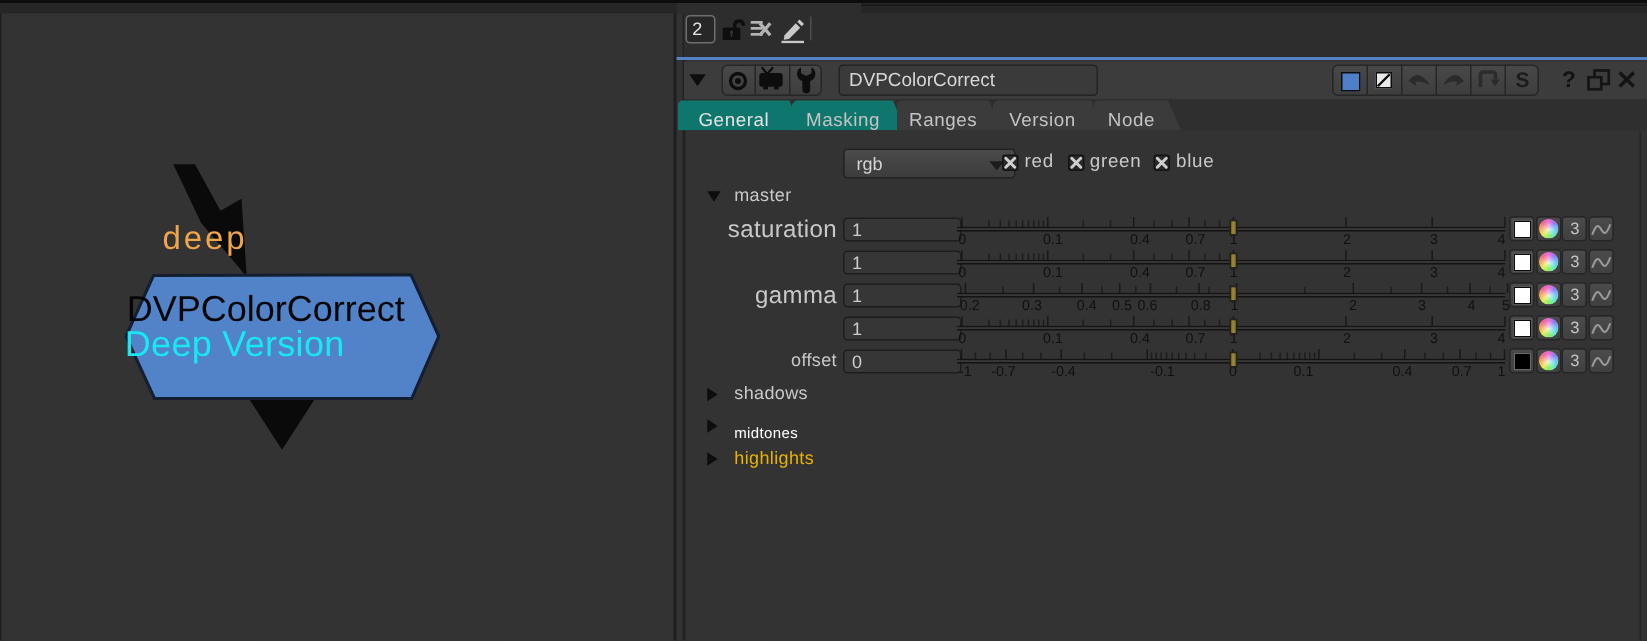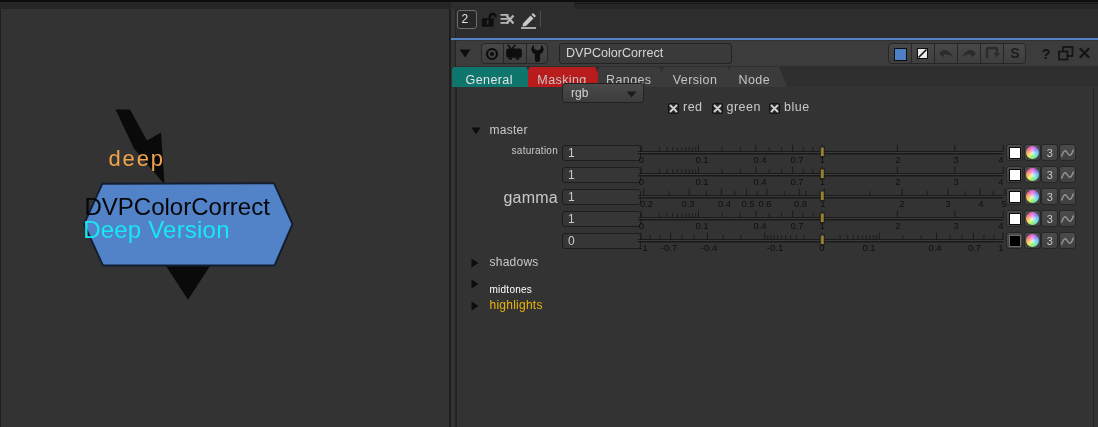--- a/index.html
+++ b/index.html
@@ -92,25 +92,25 @@
 <svg style="position:absolute;left:1058px;top:46px" width="16" height="15" viewBox="0 0 16 15">
       <rect x="5" y="1" width="9.5" height="9" fill="none" stroke="#151515" stroke-width="1.8"></rect>
       <rect x="1" y="5.5" width="8.5" height="8" fill="#3c3c3c" stroke="#151515" stroke-width="1.8"></rect>
     </svg>
 <svg style="position:absolute;left:1078px;top:47px" width="13" height="12" viewBox="0 0 13 12">
       <path d="M1.8 1.3 L11.2 10.7 M11.2 1.3 L1.8 10.7" stroke="#141414" stroke-width="2.3"></path>
     </svg>
 
 <div style="position:absolute;left:456px;top:66px;width:642px;height:21px;background:#2f2f2f"></div>
 <div style="position:absolute;left:451.5px;top:66.5px;width:84.5px;height:20.5px;background:#0f766e;clip-path:polygon(0 100%, 0 3px, 3px 0, 74.5px 0, 83.5px 100%);box-sizing:border-box;text-align:center;font-size:12.5px;letter-spacing:0.4px;color:#e4e4e4;line-height:26px;padding-right:9px">General</div>
-    <div style="position:absolute;left:528px;top:66.5px;width:77px;height:20.5px;background:#b91c1c;clip-path:polygon(0 100%, 0 3px, 3px 0, 67px 0, 76px 100%);box-sizing:border-box;text-align:center;font-size:12.5px;letter-spacing:0.4px;color:#c4c4c4;line-height:26px;padding-right:9px">Masking</div>
+    <div style="position:absolute;left:528px;top:66.5px;width:77px;height:20.5px;background:#0f766e;clip-path:polygon(0 100%, 0 3px, 3px 0, 67px 0, 76px 100%);box-sizing:border-box;text-align:center;font-size:12.5px;letter-spacing:0.4px;color:#c4c4c4;line-height:26px;padding-right:9px">Masking</div>
     <div style="position:absolute;left:597.5px;top:66.5px;width:71.5px;height:20.5px;background:#3b3b3b;clip-path:polygon(0 100%, 0 3px, 3px 0, 61.5px 0, 70.5px 100%);box-sizing:border-box;text-align:center;font-size:12.5px;letter-spacing:0.4px;color:#c4c4c4;line-height:26px;padding-right:9px">Ranges</div>
     <div style="position:absolute;left:662px;top:66.5px;width:75px;height:20.5px;background:#3b3b3b;clip-path:polygon(0 100%, 0 3px, 3px 0, 65px 0, 74px 100%);box-sizing:border-box;text-align:center;font-size:12.5px;letter-spacing:0.4px;color:#c4c4c4;line-height:26px;padding-right:9px">Version</div>
     <div style="position:absolute;left:729px;top:66.5px;width:59.5px;height:20.5px;background:#3b3b3b;clip-path:polygon(0 100%, 0 3px, 3px 0, 49.5px 0, 58.5px 100%);box-sizing:border-box;text-align:center;font-size:12.5px;letter-spacing:0.4px;color:#c4c4c4;line-height:26px;padding-right:9px">Node</div>
-    <div style="position:absolute;left:562px;top:83px;width:82px;height:20px;box-sizing:border-box;background:linear-gradient(#4a4a4a,#3c3c3c);border:1px solid #222;border-radius:3px;font-size:12px;color:#d4d4d4;line-height:18px;padding-left:8px">rgb<svg style="position:absolute;right:6px;top:7px" width="11" height="7" viewBox="0 0 11 7">
+    <div style="position:absolute;left:562px;top:99px;width:115px;height:20px;box-sizing:border-box;background:linear-gradient(#4a4a4a,#3c3c3c);border:1px solid #222;border-radius:3px;font-size:12px;color:#d4d4d4;line-height:18px;padding-left:8px">rgb<svg style="position:absolute;right:6px;top:7px" width="11" height="7" viewBox="0 0 11 7">
         <path d="M0.5 0.5 L10.5 0.5 L5.5 6.5 Z" fill="#1c1c1c"></path>
       </svg></div>
     <div style="position:absolute;left:668px;top:103.0px;width:11px;height:11px;background:#282828;border:1px solid #141414;border-radius:2px;box-sizing:border-box;display:flex;align-items:center;justify-content:center">
       <svg width="9" height="9" viewBox="0 0 9 9">
         <path d="M1.5 1.5 L7.5 7.5 M7.5 1.5 L1.5 7.5" stroke="#cfcfcf" stroke-width="2" stroke-linecap="round"></path>
       </svg>
     </div>
     <div style="position:absolute;left:683px;top:100.0px;font-size:12.5px;letter-spacing:0.5px;color:#c9c9c9">red</div>
     <div style="position:absolute;left:711.5px;top:103.0px;width:11px;height:11px;background:#282828;border:1px solid #141414;border-radius:2px;box-sizing:border-box;display:flex;align-items:center;justify-content:center">
       <svg width="9" height="9" viewBox="0 0 9 9">
@@ -133,21 +133,21 @@
     </svg>
     <div style="position:absolute;left:489.5px;top:255.3px;font-size:12px;letter-spacing:0.25px;color:#c9c9c9">shadows</div>
     <svg style="position:absolute;left:471px;top:279.4px" width="8" height="10" viewBox="0 0 8 10">
       <path d="M0.5 0.5 L7.5 5 L0.5 9.5 Z" fill="#0d0d0d"></path>
     </svg>
     <div style="position:absolute;left:489.5px;top:284px;font-size:10px;letter-spacing:0.25px;color:#ffffff">midtones</div>
     <svg style="position:absolute;left:471px;top:300.5px" width="8" height="10" viewBox="0 0 8 10">
       <path d="M0.5 0.5 L7.5 5 L0.5 9.5 Z" fill="#0d0d0d"></path>
     </svg>
     <div style="position:absolute;left:489.5px;top:297.5px;font-size:12px;letter-spacing:0.25px;color:#eab308">highlights</div>
-<div style="position:absolute;left:356px;top:144.5px;width:202px;text-align:right;font-size:10px;letter-spacing:0.25px;color:#c9c9c9">saturation</div>
+<div style="position:absolute;left:356px;top:144.5px;width:202px;text-align:right;font-size:16px;letter-spacing:0.25px;color:#c9c9c9">saturation</div>
 <div style="position:absolute;left:562px;top:144.5px;width:72px;height:14px;background:#363636;border:1px solid #1d1d1d;border-radius:3px;font-size:12px;color:#cccccc;line-height:14px;padding-left:5px">1</div>
 <svg style="position:absolute;left:637.0px;top:141.5px" width="375" height="24" viewBox="0 0 375 24">
       <rect x="21.9" y="5.0" width="1" height="4.3" fill="#1d1d1d"></rect>
       <rect x="29.4" y="5.0" width="1" height="4.3" fill="#1d1d1d"></rect>
       <rect x="35.2" y="5.0" width="1" height="4.3" fill="#1d1d1d"></rect>
       <rect x="40.0" y="5.0" width="1" height="4.3" fill="#1d1d1d"></rect>
       <rect x="44.3" y="5.0" width="1" height="4.3" fill="#1d1d1d"></rect>
       <rect x="48.1" y="5.0" width="1" height="4.3" fill="#1d1d1d"></rect>
       <rect x="51.7" y="5.0" width="1" height="4.3" fill="#1d1d1d"></rect>
       <rect x="55.0" y="5.0" width="1" height="4.3" fill="#1d1d1d"></rect>
@@ -352,20 +352,21 @@
       <div style="width:13px;height:13px;border-radius:50%;background:radial-gradient(circle at 50% 50%, rgba(255,255,255,.75) 0%, rgba(255,255,255,0) 55%),conic-gradient(#f06ad8,#8a7cf5,#6ec0f5,#66e8cf,#8af06a,#eee95e,#f5aa5e,#f06a93,#f06ad8)"></div>
     </div>
     <div style="position:absolute;left:1041.4px;top:210.3px;width:17px;height:17px;background:linear-gradient(#4b4b4b,#404040);border:1px solid #262626;border-radius:3px;box-sizing:border-box;display:flex;align-items:center;justify-content:center">
       <span style="font-size:11px;color:#c6c6c6">3</span>
     </div>
     <div style="position:absolute;left:1059.1px;top:210.3px;width:17px;height:17px;background:linear-gradient(#4b4b4b,#404040);border:1px solid #262626;border-radius:3px;box-sizing:border-box;display:flex;align-items:center;justify-content:center">
       <svg width="15" height="12" viewBox="0 0 15 12">
         <path d="M1.5 9.5 C4 2.5 5.5 2.5 7.5 6 C9.5 9.5 11 9.5 13.5 2.5" fill="none" stroke="#999999" stroke-width="1.4"></path>
       </svg>
     </div>
+<div style="position:absolute;left:356px;top:232.9px;width:202px;text-align:right;font-size:12px;letter-spacing:0.25px;color:#c9c9c9">offset</div>
 <div style="position:absolute;left:562px;top:232.9px;width:72px;height:14px;background:#363636;border:1px solid #1d1d1d;border-radius:3px;font-size:12px;color:#cccccc;line-height:14px;padding-left:5px">0</div>
 <svg style="position:absolute;left:637.0px;top:229.9px" width="375" height="24" viewBox="0 0 375 24">
       <rect x="202.6" y="5.0" width="1" height="4.3" fill="#1d1d1d"></rect>
       <rect x="210.1" y="5.0" width="1" height="4.3" fill="#1d1d1d"></rect>
       <rect x="215.9" y="5.0" width="1" height="4.3" fill="#1d1d1d"></rect>
       <rect x="220.7" y="5.0" width="1" height="4.3" fill="#1d1d1d"></rect>
       <rect x="225.0" y="5.0" width="1" height="4.3" fill="#1d1d1d"></rect>
       <rect x="228.8" y="5.0" width="1" height="4.3" fill="#1d1d1d"></rect>
       <rect x="232.4" y="5.0" width="1" height="4.3" fill="#1d1d1d"></rect>
       <rect x="235.7" y="5.0" width="1" height="4.3" fill="#1d1d1d"></rect>

